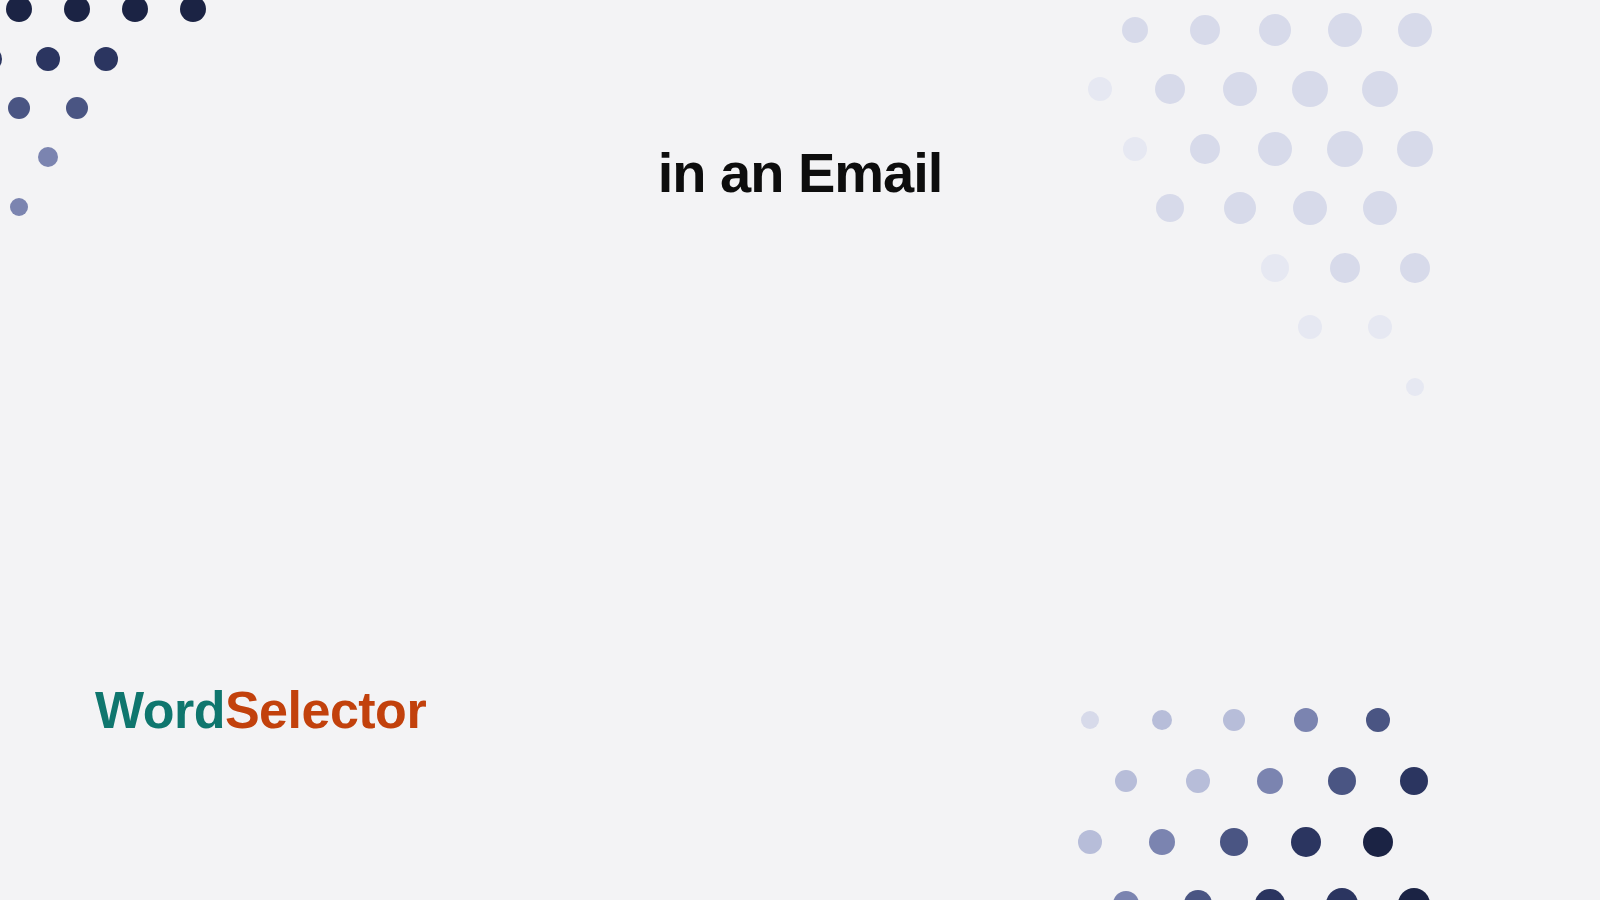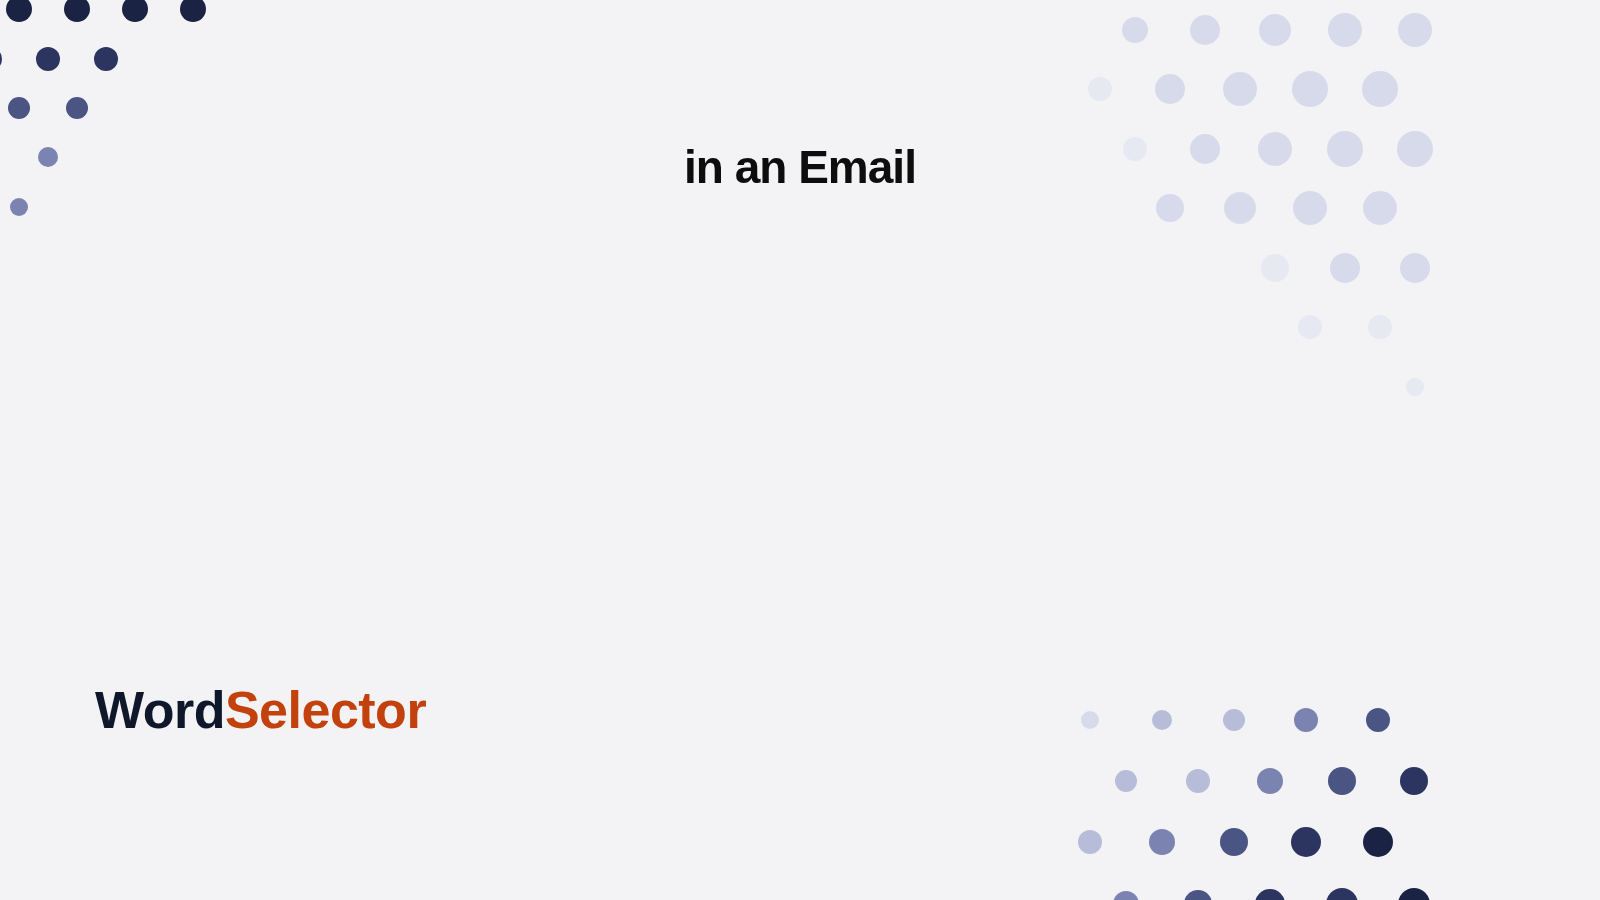--- a/index.html
+++ b/index.html
@@ -33,34 +33,34 @@
     margin-bottom: 110px;
   }
   .line2 {
     font-weight: 800;
     font-size: 70px;
     letter-spacing: -1.5px;
     margin-bottom: 30px;
   }
   .line3 {
     font-weight: 800;
-    font-size: 46px;
+    font-size: 56px;
     letter-spacing: -1px;
   }
 
   
   .brand {
     position: absolute;
     left: 95px;
     bottom: 160px;
     font-weight: 800;
     font-size: 52px;
     letter-spacing: -0.5px;
   }
-  .brand-a { color: #0f172a; }
+  .brand-a { color: #0f766e; }
   .brand-b { color: #c2410c; }
 
   .dot {
     position: absolute;
     border-radius: 50%;
   }
 
   
   .cluster { position: absolute; }
 </style>

